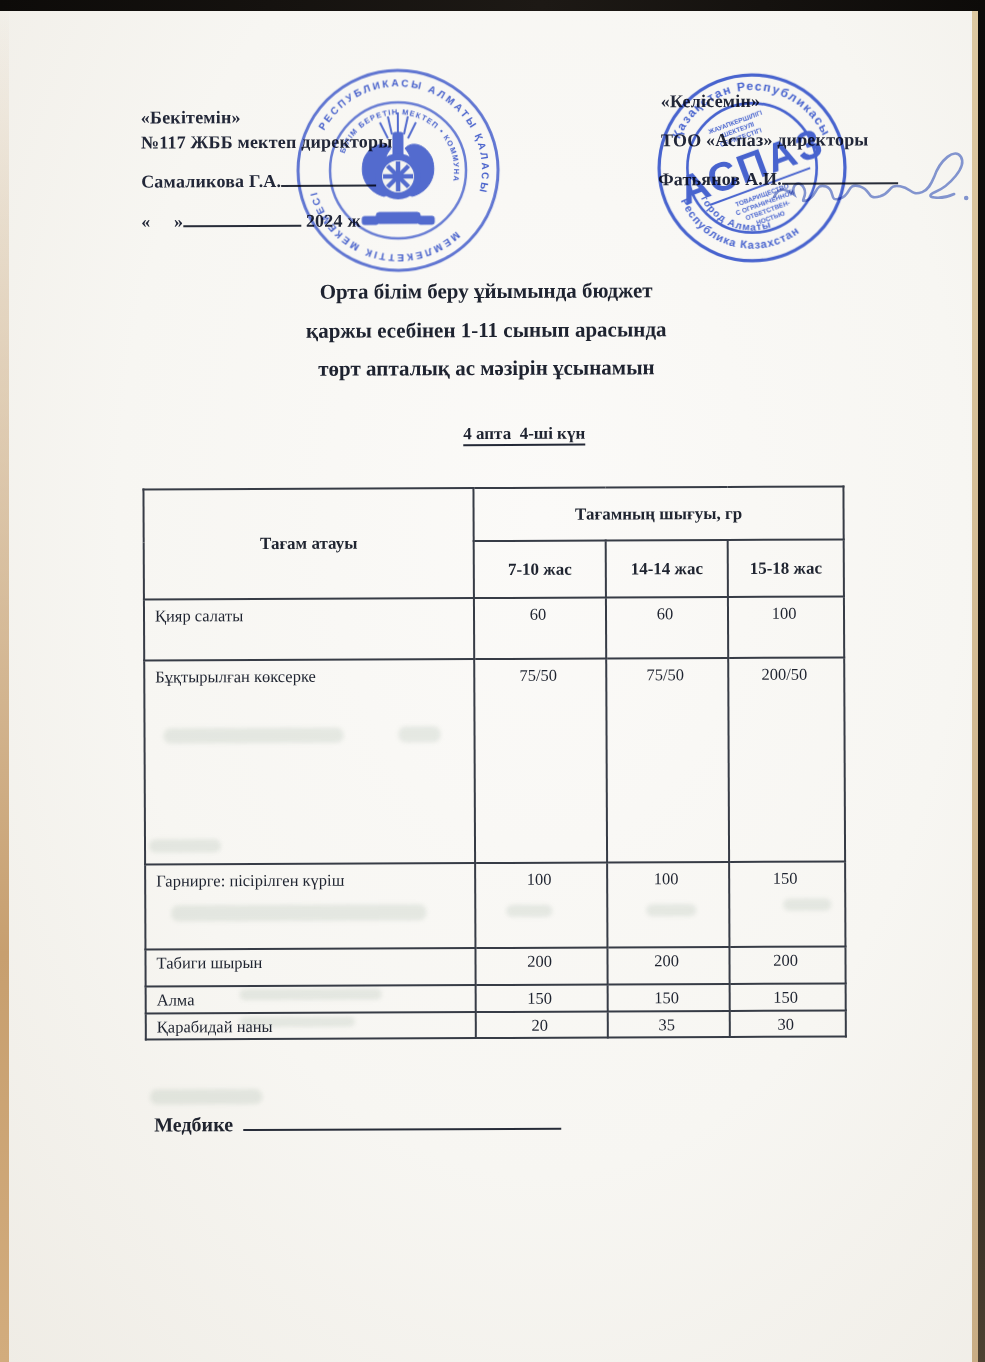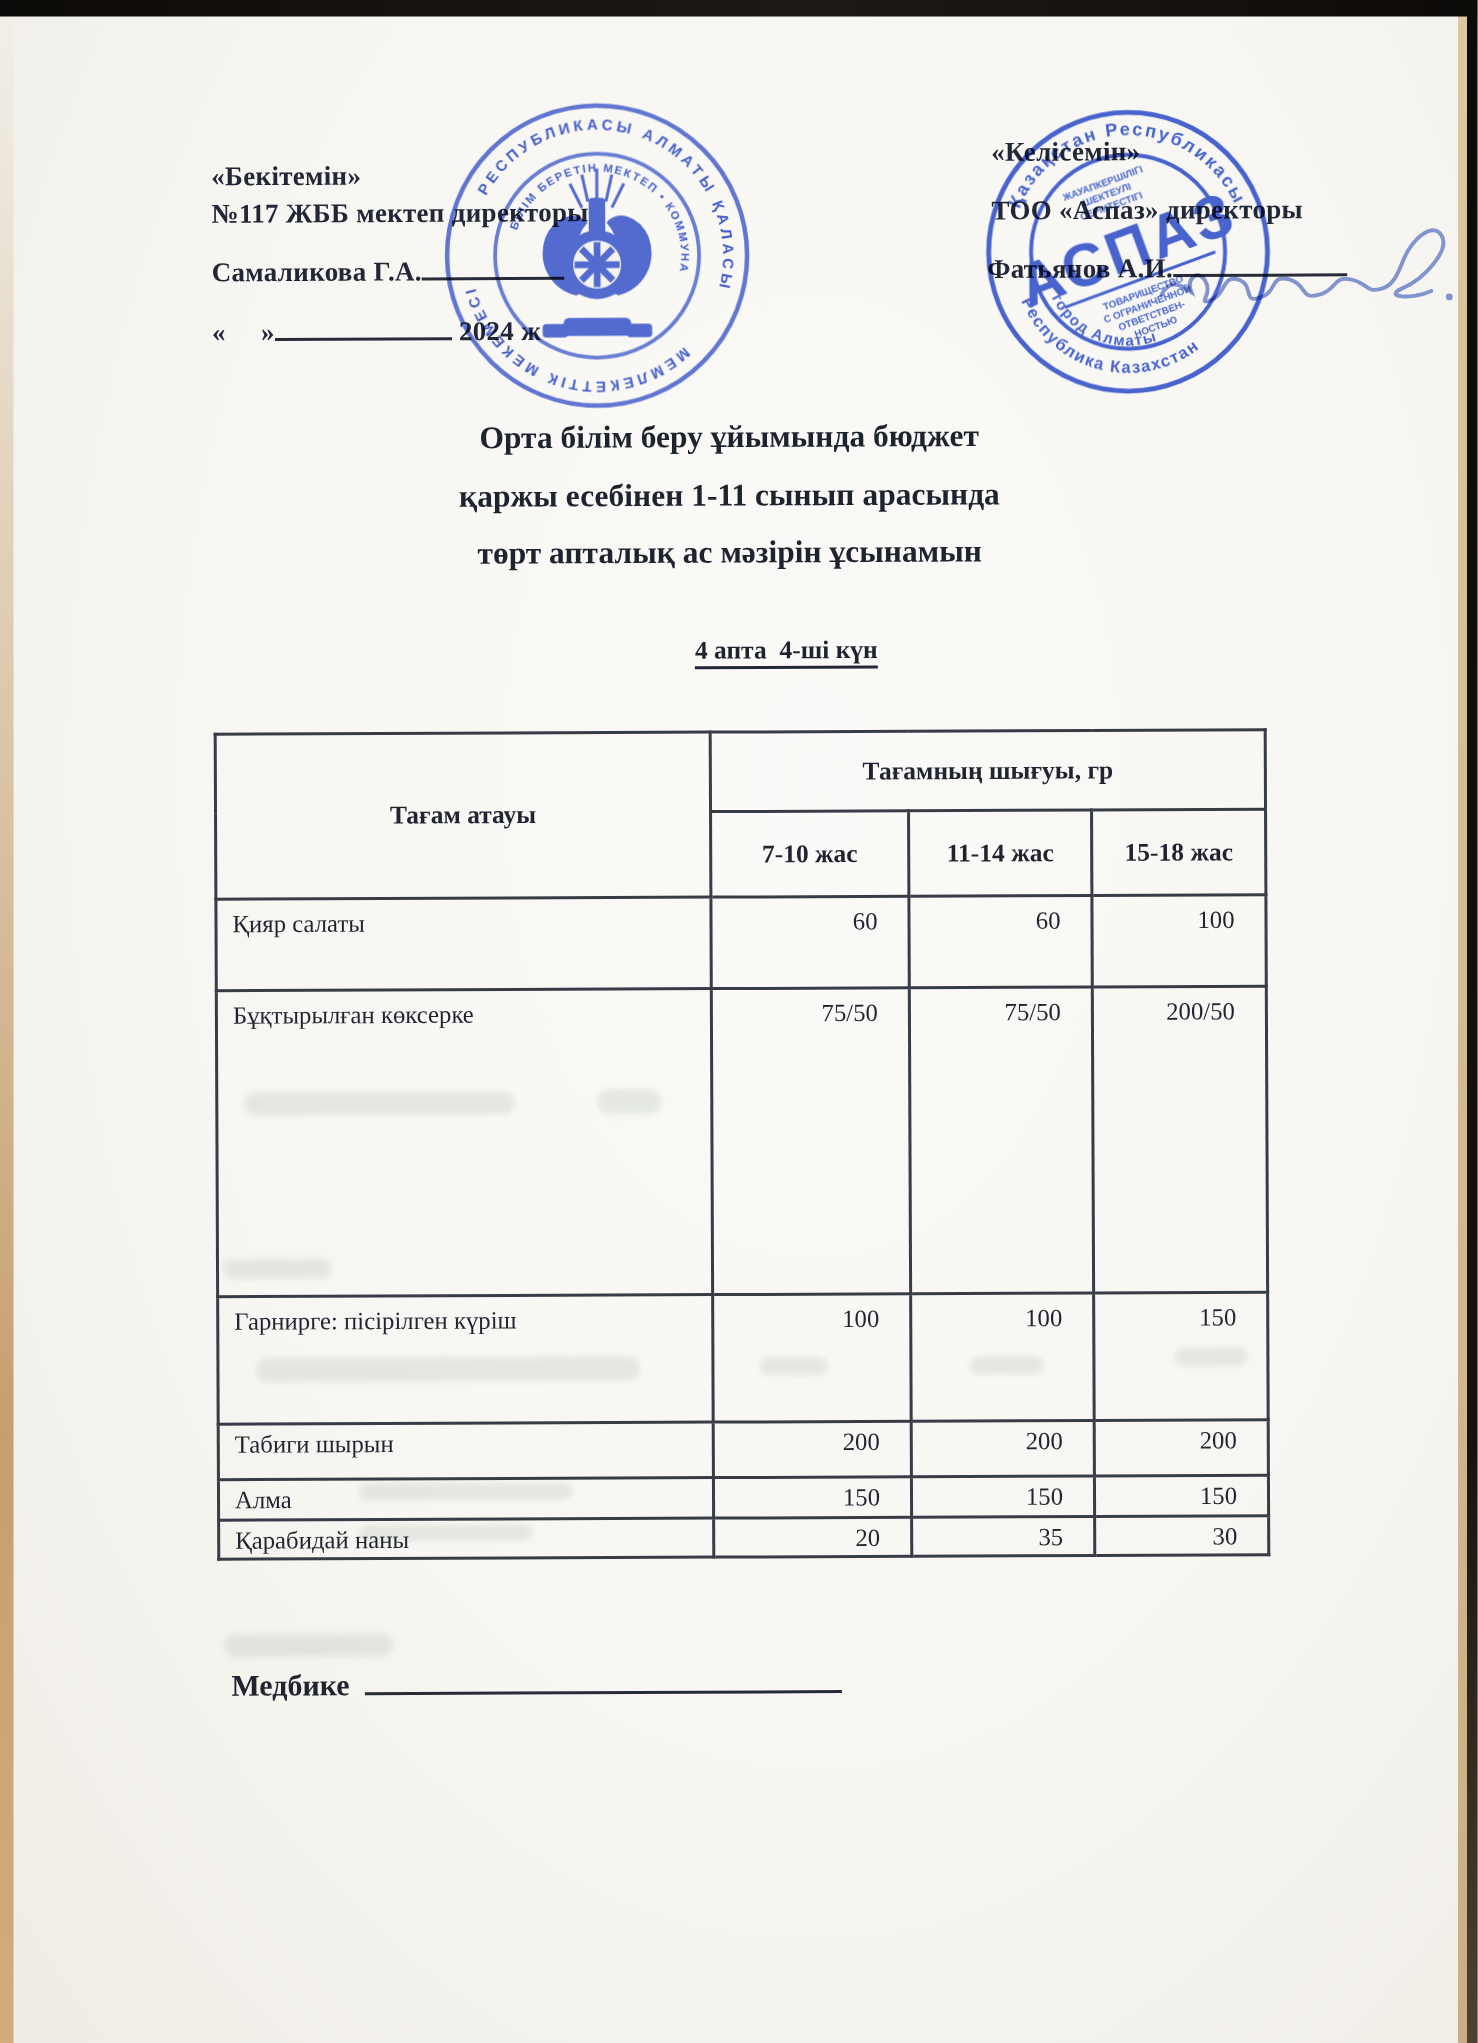--- a/index.html
+++ b/index.html
@@ -30,21 +30,21 @@
         font-weight:bold;font-size:17px;color:#1e2330;}
   .subtitle span{border-bottom:2px solid #232836;padding-bottom:1px;white-space:pre;}
 
   
   .menu-table{position:absolute;left:143px;top:487px;border-collapse:collapse;table-layout:fixed;
         width:700px;z-index:3;}
   .menu-table td{border:2px solid #373c46;box-sizing:border-box;font-size:16.5px;color:#1f2430;
         background:rgba(255,255,255,0);}
   .menu-table .th{font-weight:bold;font-size:17px;text-align:center;vertical-align:middle;}
   .menu-table .name{text-align:left;vertical-align:top;padding:6px 6px 0 10px;}
-  .menu-table .val{text-align:right;vertical-align:top;padding:6px 20px 0 2px;}
+  .menu-table .val{text-align:center;vertical-align:top;padding:6px 6px 0 2px;}
   tr.th1 td{height:53px;} tr.th2 td{height:57px;}
   tr.r1 td{height:61px;} tr.r2 td{height:204px;} tr.r3 td{height:85px;}
   tr.r4 td{height:37px;} tr.r5 td{height:27px;} tr.r6 td{height:26px;}
   tr.r4 .name,tr.r5 .name,tr.r6 .name{padding-top:3px;}
   tr.r4 .val,tr.r5 .val,tr.r6 .val{padding-top:3px;}
 
   .nurse-line{position:absolute;left:152px;top:1112px;font-weight:bold;font-size:20px;color:#20242f;z-index:3;}
   .nurse-line .blank{width:318px;border-bottom-width:2.5px;margin-left:10px;}
 
   
@@ -172,21 +172,21 @@
           <col style="width:122px;">
           <col style="width:116px;">
         </colgroup>
       <tbody>
         <tr class="th1">
           <td class="th" rowspan="2">Тағам атауы</td>
           <td class="th" colspan="3">Тағамның шығуы, гр</td>
         </tr>
         <tr class="th2">
           <td class="th">7-10 жас</td>
-          <td class="th">11-14 жас</td>
+          <td class="th">14-14 жас</td>
           <td class="th">15-18 жас</td>
         </tr>
         <tr class="r1">
           <td class="name">Қияр салаты</td>
           <td class="val">60</td>
           <td class="val">60</td>
           <td class="val">100</td>
         </tr>
         <tr class="r2">
           <td class="name">Бұқтырылған көксерке</td>

